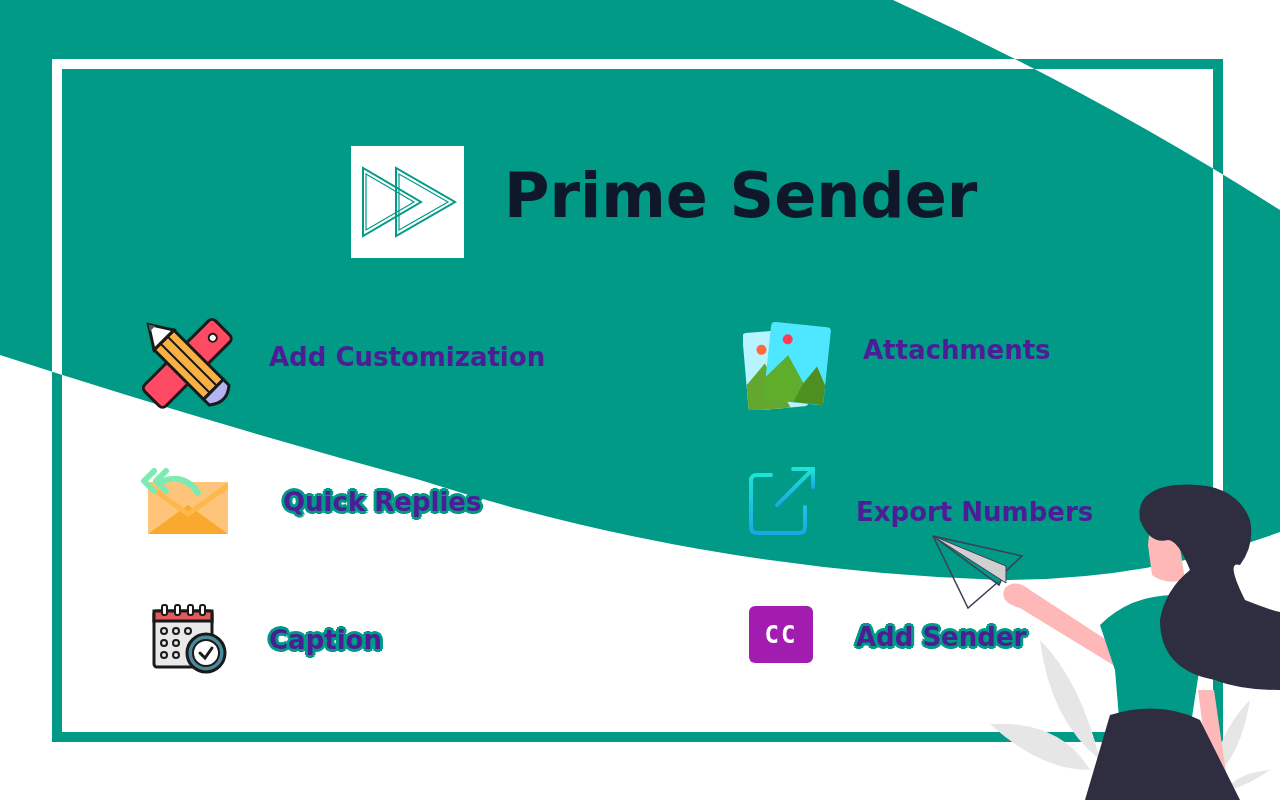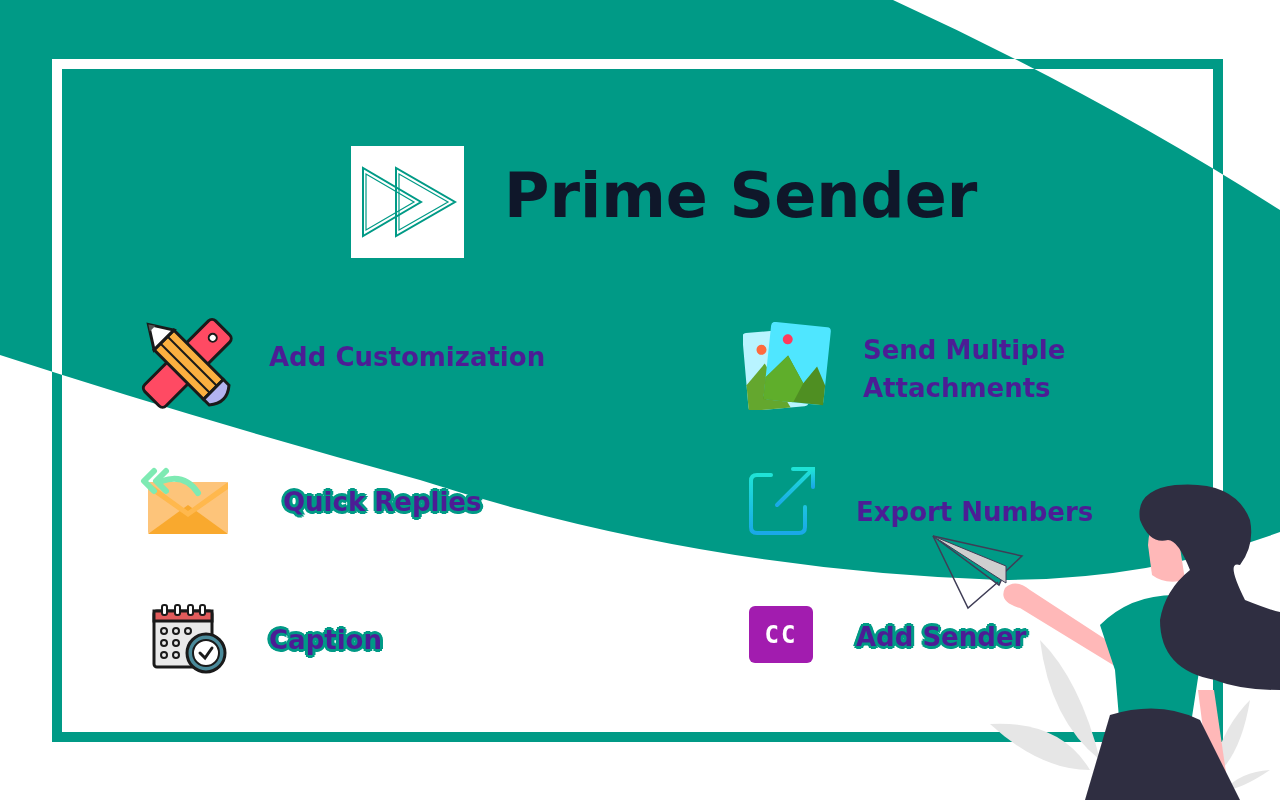--- a/index.html
+++ b/index.html
@@ -62,21 +62,20 @@
     <polygon points="2,86 2,60 22,40 44,86" fill="#64a72e"></polygon>
   </g>
   <g transform="rotate(6 50 44)">
     <rect x="24" y="2" width="60" height="78" rx="4" fill="#4fe6ff"></rect>
     <circle cx="42" cy="18" r="5" fill="#ff3b5c"></circle>
     <polygon points="24,80 24,58 44,34 62,60 74,42 84,60 84,80" fill="#4f8f22"></polygon>
     <polygon points="44,34 62,60 54,80 24,80 24,58" fill="#5fae2b"></polygon>
   </g>
 </svg>
 <div class="feat" style="left:863px;top:331px">
-  <div>Send Multiple</div>
   <div>Attachments</div>
 </div>
 
 <svg class="icon" style="left:140px;top:465px" width="90" height="72" viewBox="0 0 90 72">
   <rect x="8" y="17" width="80" height="52" rx="2" fill="#fdc47a"></rect>
   <polygon points="8,69 48,40 88,69" fill="#f9a92e"></polygon>
   <polygon points="8,17 48,46 88,17 88,24 48,52 8,24" fill="#ffb84d"></polygon>
   <path d="M22,16 Q45,8 58,28" fill="none" stroke="#7eeab3" stroke-width="6" stroke-linecap="round"></path>
   <polyline points="14,6 4,16 14,26" fill="none" stroke="#7eeab3" stroke-width="6" stroke-linecap="round" stroke-linejoin="round"></polyline>
   <polyline points="26,6 16,16 26,26" fill="none" stroke="#7eeab3" stroke-width="6" stroke-linecap="round" stroke-linejoin="round"></polyline>

